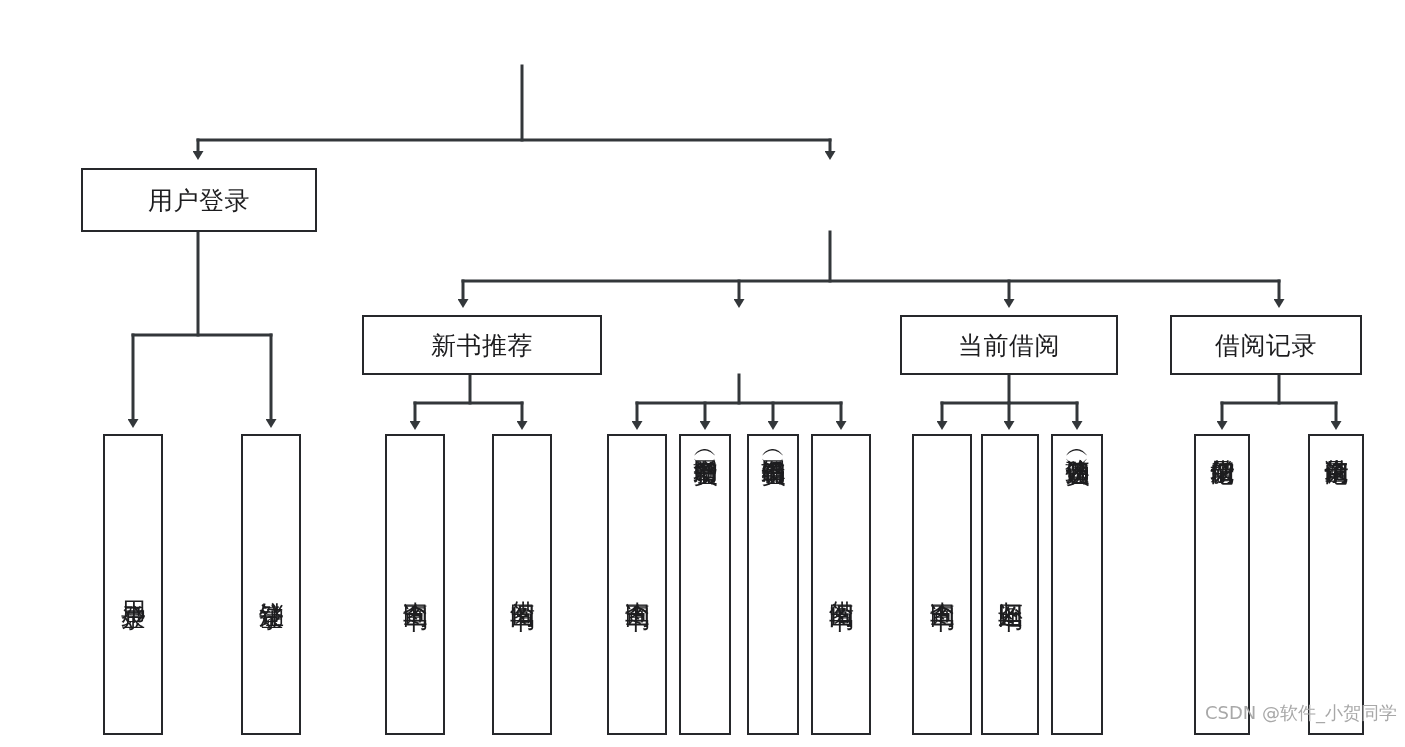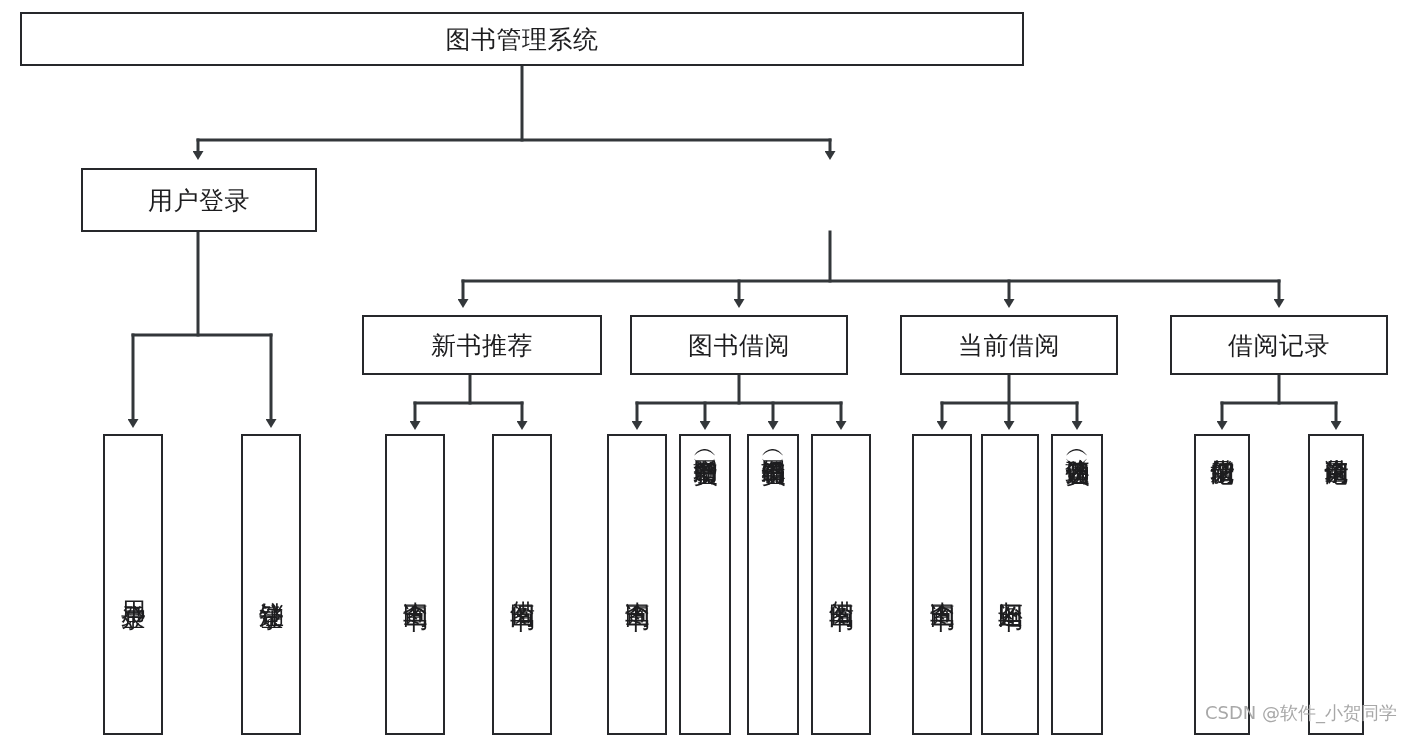--- a/index.html
+++ b/index.html
@@ -130,38 +130,32 @@
       <path d="M1009,403 L1009,422" marker-end="url(#arrow)"></path>
       <path d="M1077,403 L1077,422" marker-end="url(#arrow)"></path>
 
       <path d="M1279,375 L1279,403"></path>
       <path d="M1222,403 L1336,403"></path>
       <path d="M1222,403 L1222,422" marker-end="url(#arrow)"></path>
       <path d="M1336,403 L1336,422" marker-end="url(#arrow)"></path>
     </g>
   </svg>
 
-  <div class="node horiz root" style="left:20px; top:12px; width:1004px; height:54px;">
-    <span class="node-label">图书管理系统</span>
-  </div>
 
   <div class="node horiz" style="left:81px; top:168px; width:236px; height:64px;">
     <span class="node-label">用户登录</span>
   </div>
 
   <div class="node horiz" style="left:362px; top:315px; width:240px; height:60px;">
     <span class="node-label">新书推荐</span>
   </div>
-  <div class="node horiz" style="left:630px; top:315px; width:218px; height:60px;">
-    <span class="node-label">图书借阅</span>
-  </div>
   <div class="node horiz" style="left:900px; top:315px; width:218px; height:60px;">
     <span class="node-label">当前借阅</span>
   </div>
-  <div class="node horiz" style="left:1170px; top:315px; width:218px; height:60px;">
+  <div class="node horiz" style="left:1170px; top:315px; width:192px; height:60px;">
     <span class="node-label">借阅记录</span>
   </div>
 
   <div class="node vert" style="left:103px; top:434px; width:60px; height:301px;">
     <span class="node-label">用户登录</span>
   </div>
   <div class="node vert" style="left:241px; top:434px; width:60px; height:301px;">
     <span class="node-label">注销登录</span>
   </div>
 

